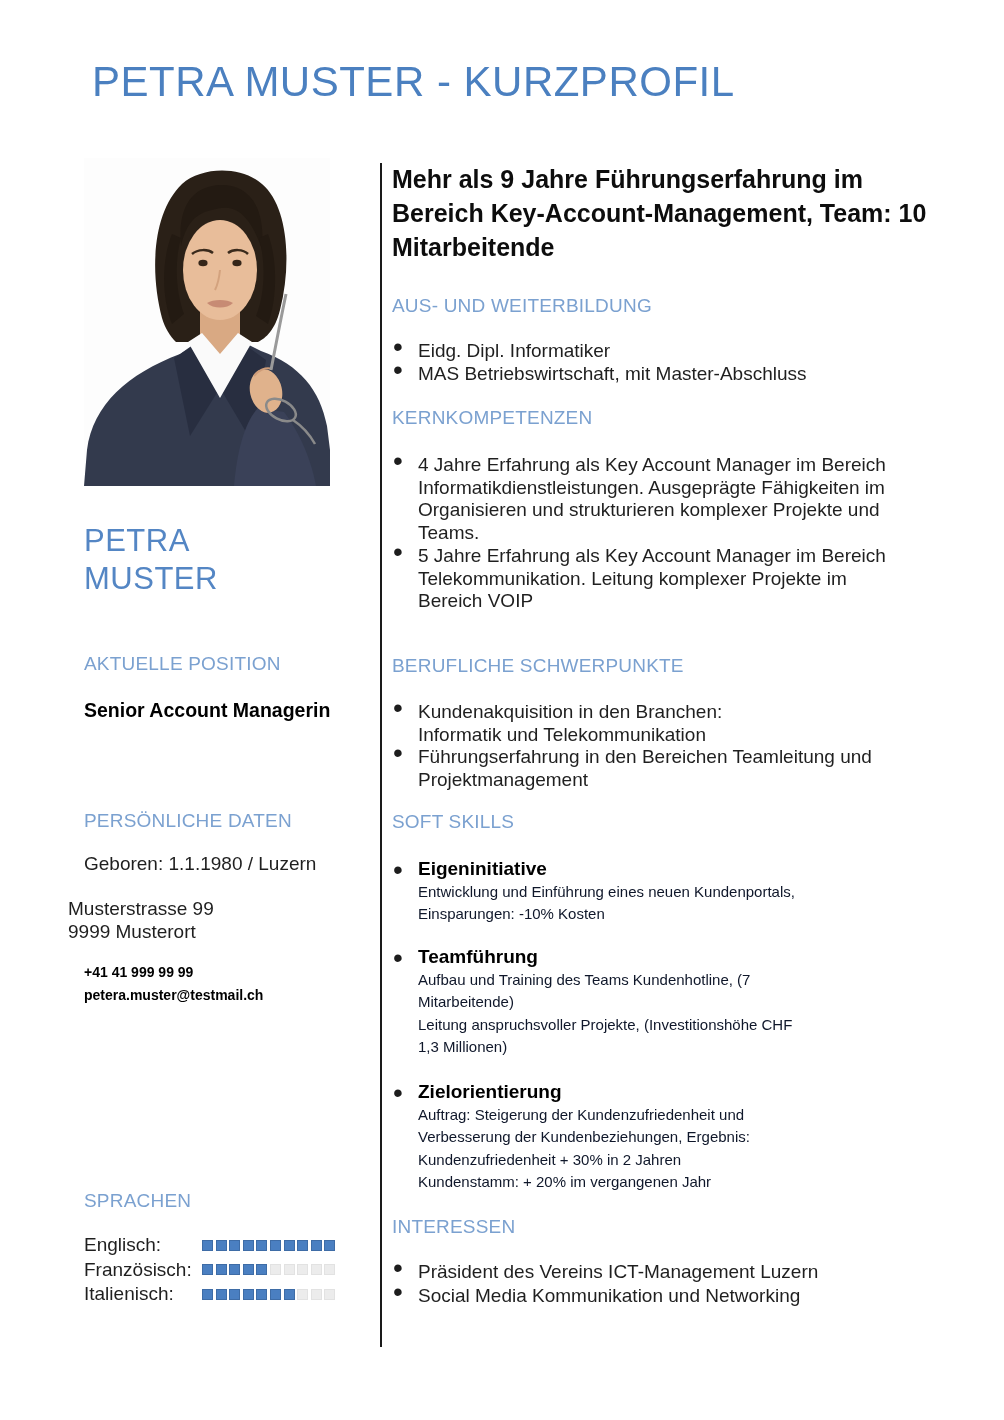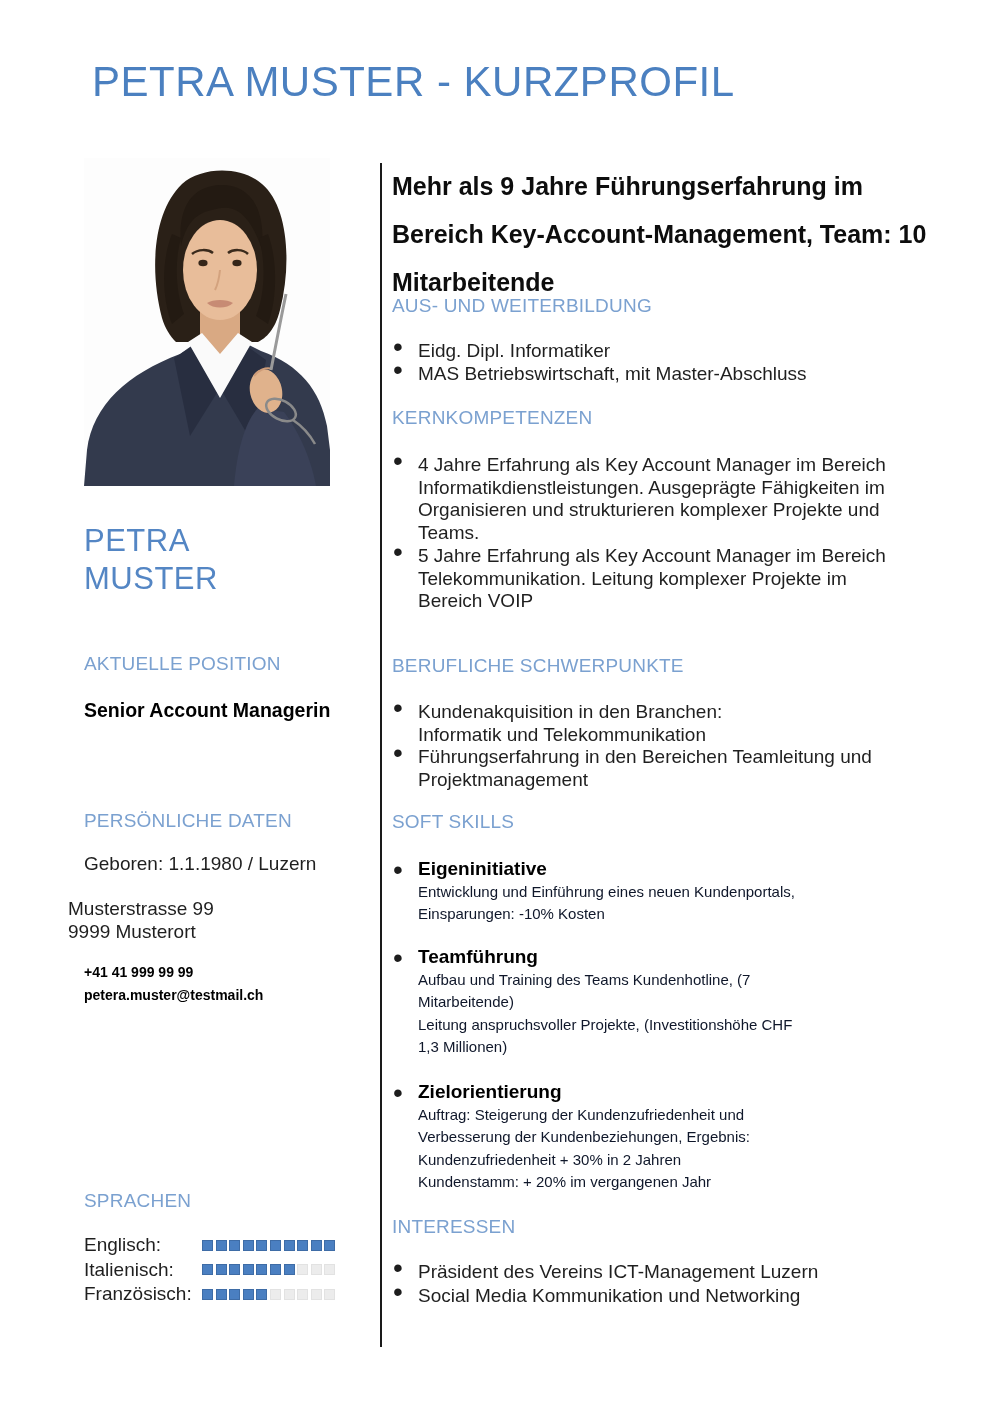--- a/index.html
+++ b/index.html
@@ -36,21 +36,21 @@
   .lang-row{display:flex;align-items:center;height:24.5px;}
   .lang-label{width:118px;font-size:19px;color:#1f1f1f;}
   .lang-bar{display:flex;align-items:center;}
   .sq{width:11px;height:11px;margin-right:2.6px;background:#ececec;border:1px solid #e2e2e2;box-sizing:border-box;}
   .sq.filled{background:#4a7fc1;border:1px solid #3e6ca6;}
 
   
   .divider{left:380px;top:163px;width:2px;height:1184px;background:#1a1a1a;}
 
   
-  .headline{left:392px;top:162px;width:560px;font-size:25px;line-height:48px;font-weight:bold;color:#0d0d0d;}
+  .headline{left:392px;top:162px;width:560px;font-size:25px;line-height:34px;font-weight:bold;color:#0d0d0d;}
   .h-aus{left:392px;top:295px;}
   .h-kern{left:392px;top:407px;}
   .h-beruf{left:392px;top:655px;}
   .h-soft{left:392px;top:811px;}
   .h-inter{left:392px;top:1216px;}
 
   ul.blist{list-style:none;margin:0;padding:0;width:575px;}
   ul.blist li{position:relative;padding-left:26px;white-space:pre-line;font-size:19px;color:#1f1f1f;}
   ul.blist li::before{content:"•";position:absolute;left:1px;top:-4px;font-size:28px;color:#1d1d1d;}
   .list-aus{left:392px;top:339px;} .list-aus li{line-height:23px;}
@@ -134,44 +134,44 @@
         <span class="sq filled"></span>
         <span class="sq filled"></span>
         <span class="sq filled"></span>
         <span class="sq filled"></span>
         <span class="sq filled"></span>
         <span class="sq filled"></span>
         <span class="sq filled"></span>
       </span>
   </div>
   <div class="lang-row">
-    <span class="lang-label">Italienisch:</span>
+    <span class="lang-label">Französisch:</span>
     <span class="lang-bar">
         <span class="sq filled"></span>
         <span class="sq filled"></span>
         <span class="sq filled"></span>
         <span class="sq filled"></span>
         <span class="sq filled"></span>
-        <span class="sq filled"></span>
-        <span class="sq filled"></span>
+        <span class="sq"></span>
+        <span class="sq"></span>
         <span class="sq"></span>
         <span class="sq"></span>
         <span class="sq"></span>
       </span>
   </div>
   <div class="lang-row">
-    <span class="lang-label">Französisch:</span>
+    <span class="lang-label">Italienisch:</span>
     <span class="lang-bar">
         <span class="sq filled"></span>
         <span class="sq filled"></span>
         <span class="sq filled"></span>
         <span class="sq filled"></span>
         <span class="sq filled"></span>
-        <span class="sq"></span>
-        <span class="sq"></span>
+        <span class="sq filled"></span>
+        <span class="sq filled"></span>
         <span class="sq"></span>
         <span class="sq"></span>
         <span class="sq"></span>
       </span>
   </div>
 </div>
 
 <div class="abs divider"></div>
 
 <div class="abs headline pre">Mehr als 9 Jahre Führungserfahrung im

